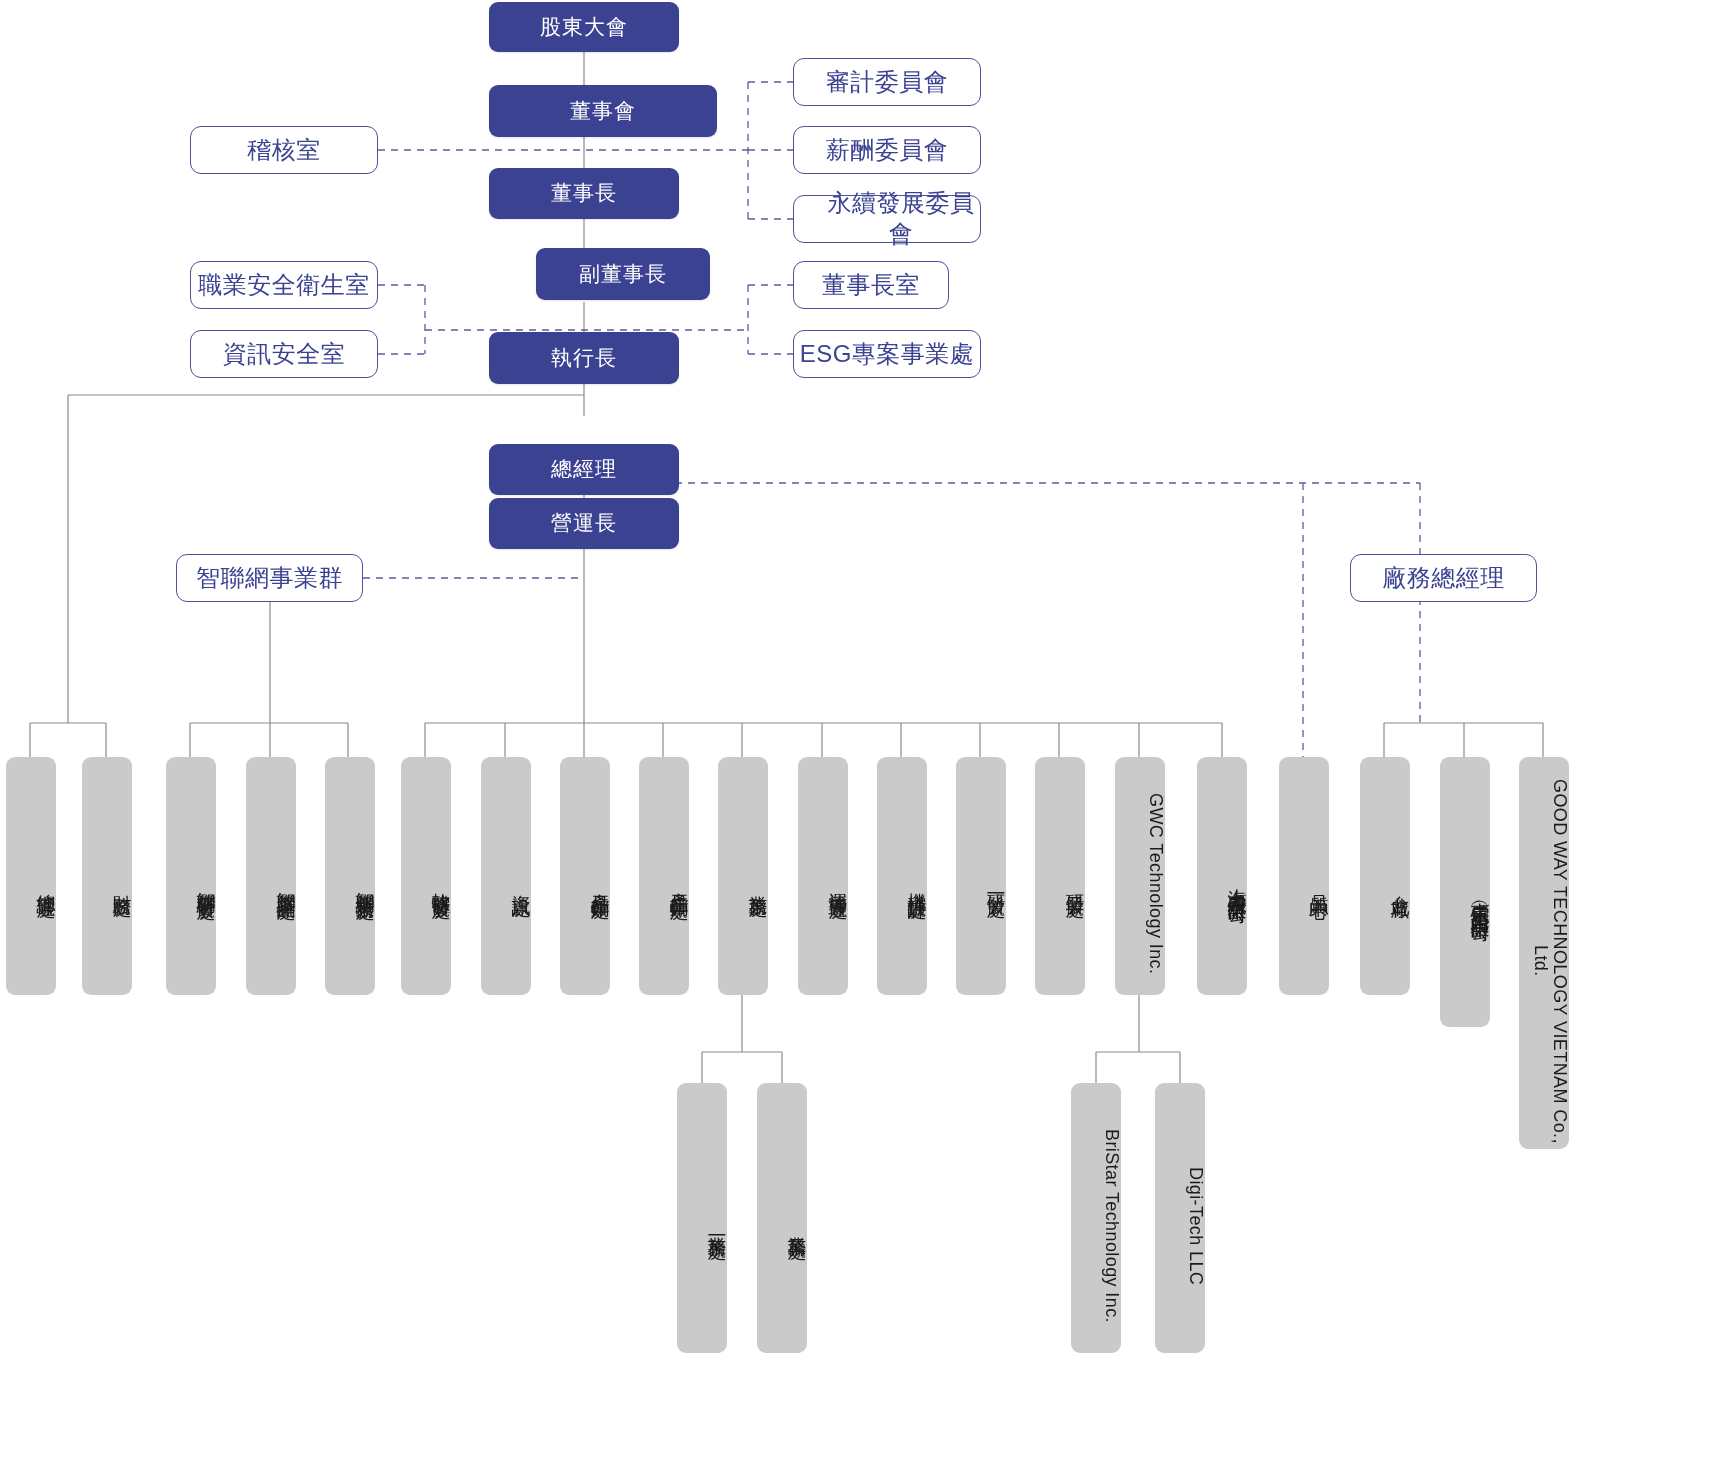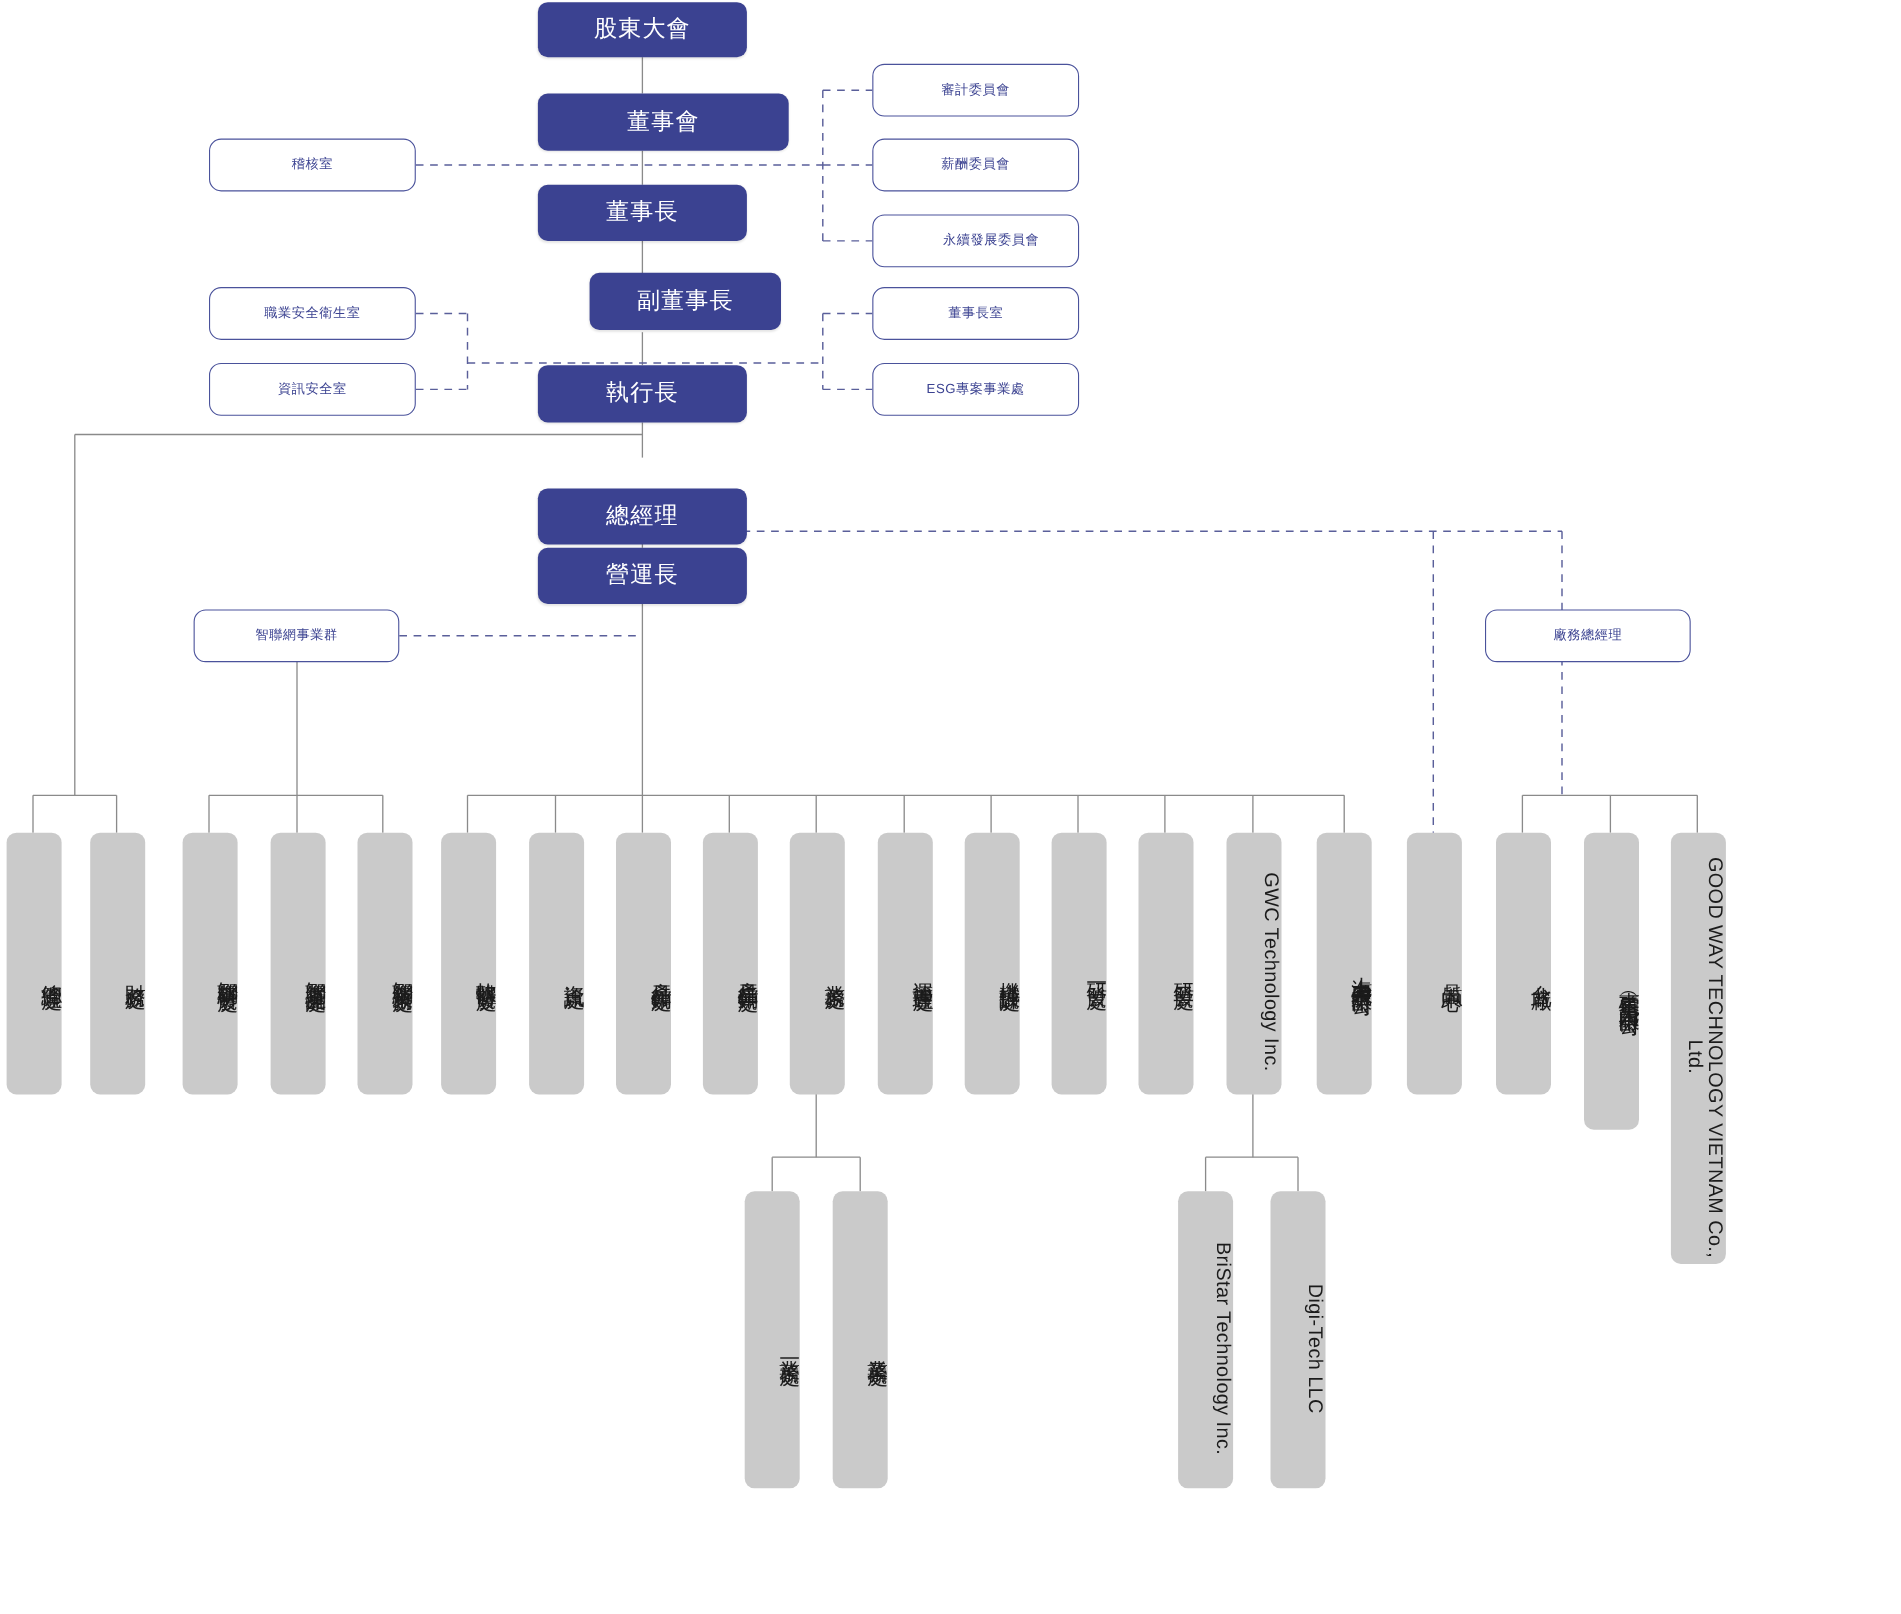--- a/index.html
+++ b/index.html
@@ -40,21 +40,21 @@
     font-size:21px;
     letter-spacing:1px;
     box-shadow:0 1px 2px rgba(0,0,0,.10);
   }
   
   .node.outline{
     background:#ffffff;
     color:#3b4291;
     border:1.3px solid #4a529b;
     border-radius:11px;
-    font-size:12px;
+    font-size:24px;
     letter-spacing:.5px;
   }
   
   .node.vert{
     background:#cacaca;
     color:#1b1b1b;
     border-radius:9px;
     font-size:19px;
     writing-mode:vertical-rl;
     text-orientation:upright;
@@ -203,21 +203,21 @@
   </div>
 
   <div class="node outline" style="left:793px;top:126px;width:188px;height:48px;">
     <span>薪酬委員會</span>
   </div>
 
   <div class="node outline" style="left:793px;top:195px;width:188px;height:48px;padding-left:28px;">
     <span>永續發展委員會</span>
   </div>
 
-  <div class="node outline" style="left:793px;top:261px;width:188px;height:48px;align-items:center;">
+  <div class="node outline" style="left:793px;top:261px;width:156px;height:48px;align-items:center;">
     <span>董事長室</span>
   </div>
 
   <div class="node outline" style="left:793px;top:330px;width:188px;height:48px;">
     <span>ESG專案事業處</span>
   </div>
 
   <div class="node outline" style="left:176px;top:554px;width:187px;height:48px;">
     <span>智聯網事業群</span>
   </div>

